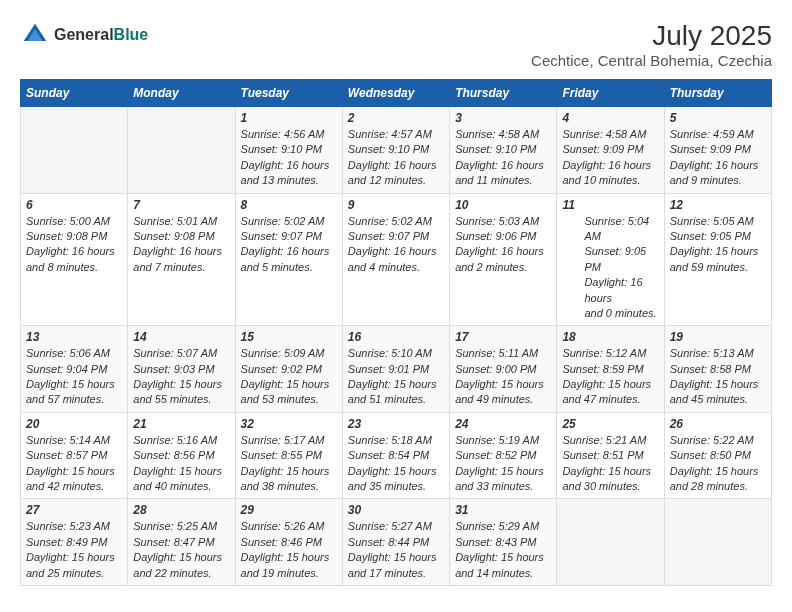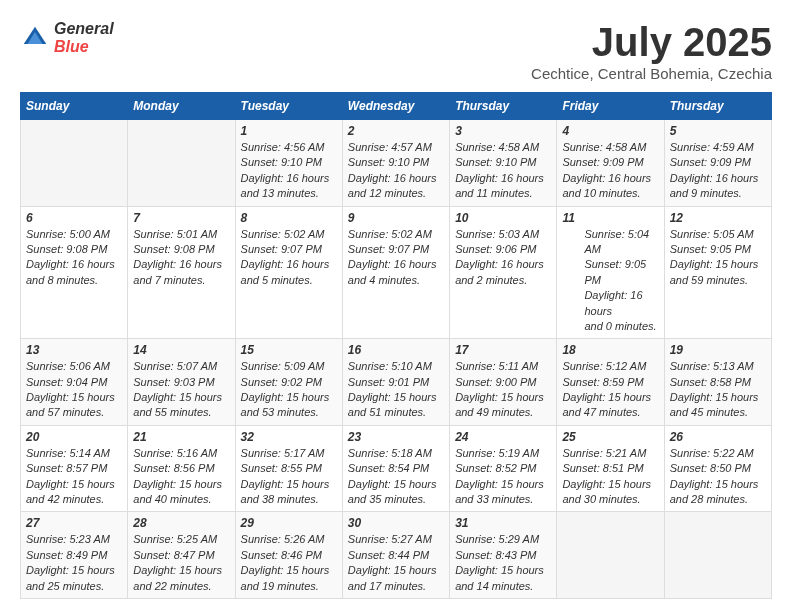--- a/index.html
+++ b/index.html
@@ -16,44 +16,43 @@
       align-items: flex-start;
       margin-bottom: 10px;
     }
     .logo {
       display: flex;
       align-items: center;
       gap: 4px;
     }
     .logo-text {
       display: flex;
-      flex-direction: column;
+      flex-direction: row;
       line-height: 1.1;
-      font-style: italic;
     }
     .logo-general {
       font-size: 16px;
       font-weight: bold;
       color: #333;
     }
     .logo-blue {
       font-size: 16px;
       font-weight: bold;
-      color: #ef4444;
+      color: #0f766e;
     }
     .logo-icon {
       width: 30px;
       height: 30px;
     }
     .title-area {
       text-align: right;
     }
     .month-title {
-      font-size: 40px;
-      font-weight: bold;
+      font-size: 28px;
+      font-weight: normal;
       color: #333;
     }
     .location-title {
       font-size: 15px;
       color: #555;
     }
     .calendar {
       width: 100%;
       border-collapse: collapse;
       border: 1px solid #ccc;

